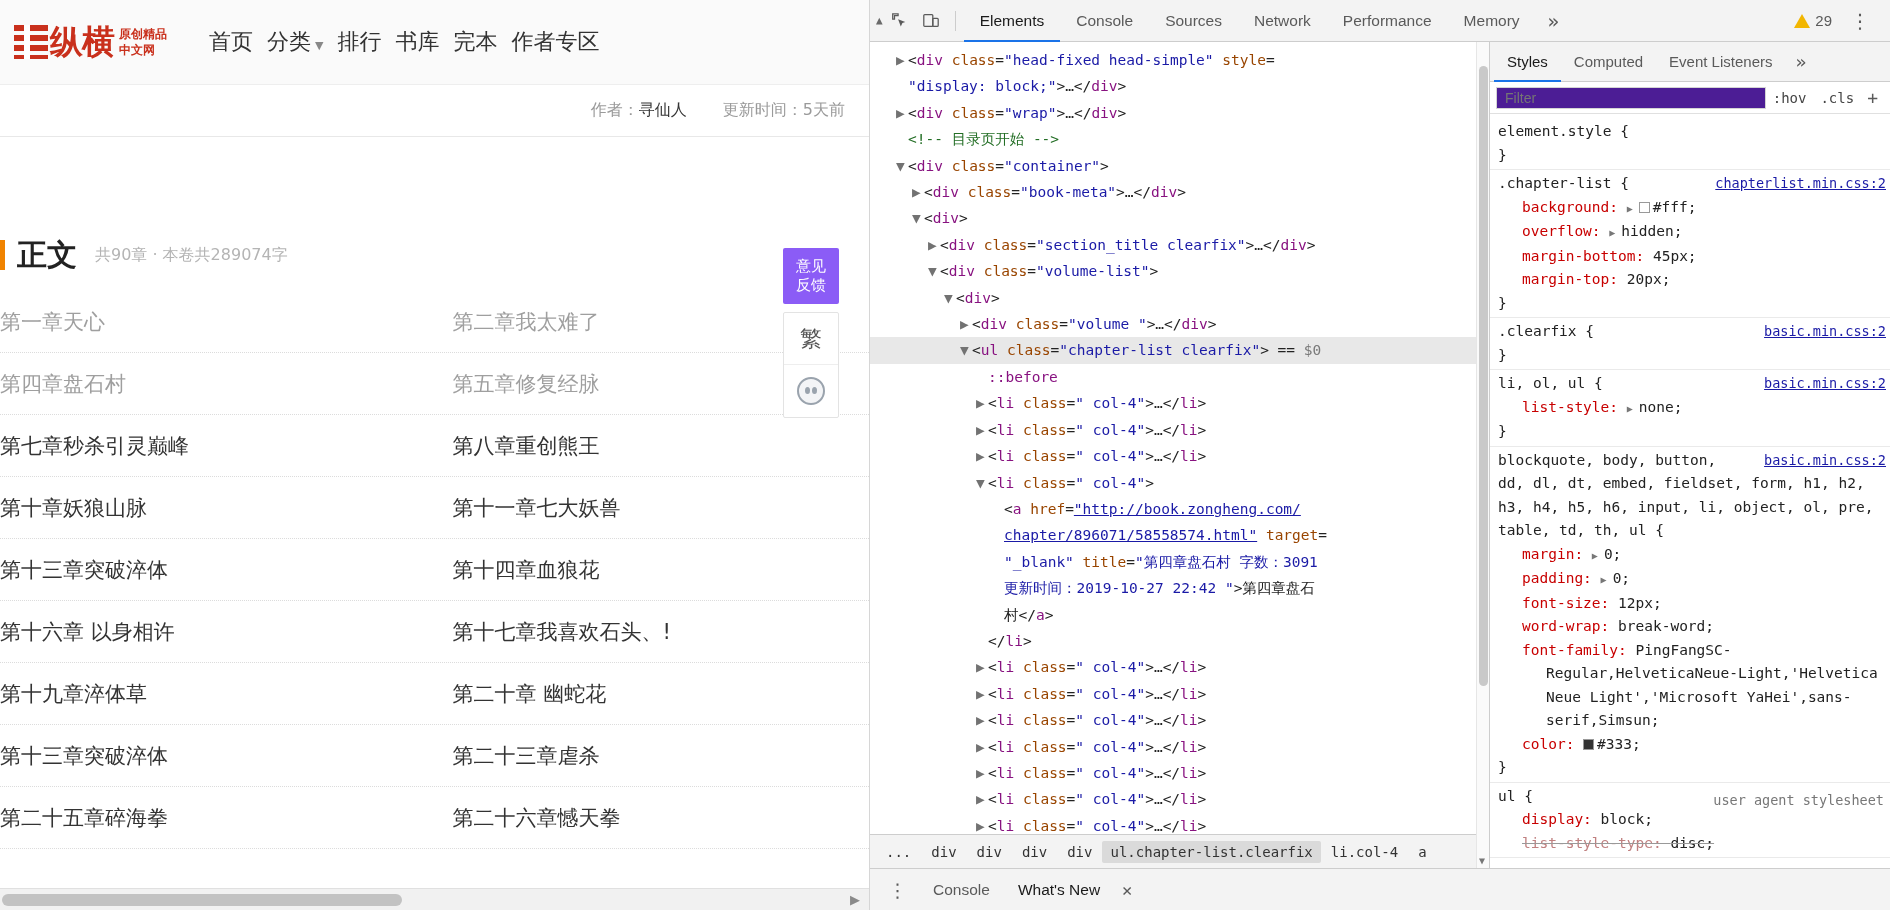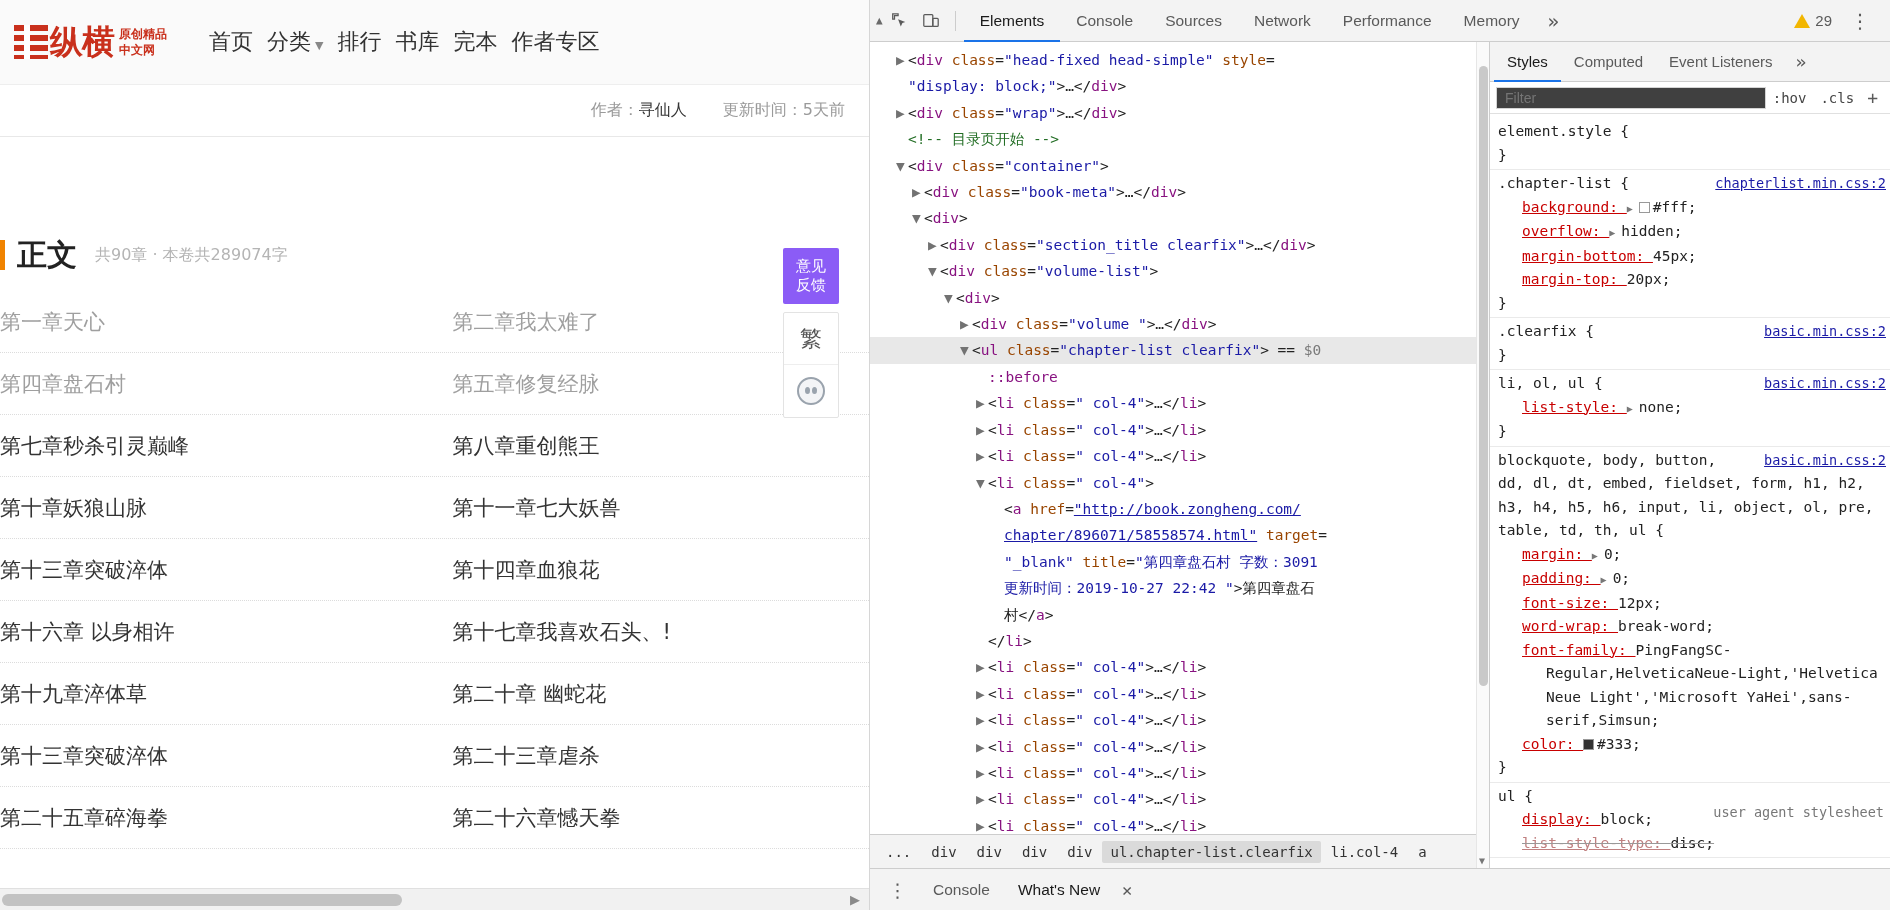--- a/index.html
+++ b/index.html
@@ -287,21 +287,21 @@
 
   .filter-row {
     height: 32px; min-height: 32px;
     display: flex; align-items: center;
     border-bottom: 1px solid #e0e0e0;
     padding: 0 6px;
     background: #fff;
   }
   .filter-input {
     flex: 1; height: 22px;
-    border: 1px solid #d4d4d4; background: #404040;
+    border: 1px solid #d4d4d4; background: #4c1d95;
     font-family: "Liberation Sans", sans-serif;
     font-size: 14px; color: #8a8a8a;
     padding-left: 8px; line-height: 20px;
     outline: none;
   }
   .filter-btn {
     font-family: "DejaVu Sans Mono", monospace;
     font-size: 14px; color: #444; padding: 0 7px;
   }
   .plus-btn { font-size: 18px; color: #5a5a5a; padding: 0 6px; }
@@ -316,29 +316,29 @@
   }
   .rule { padding: 2px 0 2px 8px; border-bottom: 1px solid #eaeaea; position: relative; }
   .sel-name { color: #222; }
   .src-link {
     position: absolute; right: 4px; top: 2px;
     color: #1a1aa6; text-decoration: underline;
     font-size: 13.5px;
     white-space: nowrap;
   }
   .prop { padding-left: 24px; white-space: pre-wrap; }
-  .pname { color: #c80000; text-decoration: underline; }
+  .pname { color: #c80000; }
   .pval { color: #222; }
   .tri { color: #777; font-size: 10px; }
   .swatch {
     display: inline-block; width: 11px; height: 11px;
     border: 1px solid #999; vertical-align: -1px; margin-right: 3px;
   }
   .ua-label {
-    position: absolute; right: 6px; top: 18px;
+    position: absolute; right: 6px; top: 6px;
     color: #777; font-size: 13.5px;
     font-family: "DejaVu Sans Mono", monospace;
   }
   .strike { text-decoration: line-through; color: #999; }
   .strike .pname { color: #c08080; }
 
   
   .drawer {
     height: 42px; min-height: 42px;
     display: flex; align-items: center;

